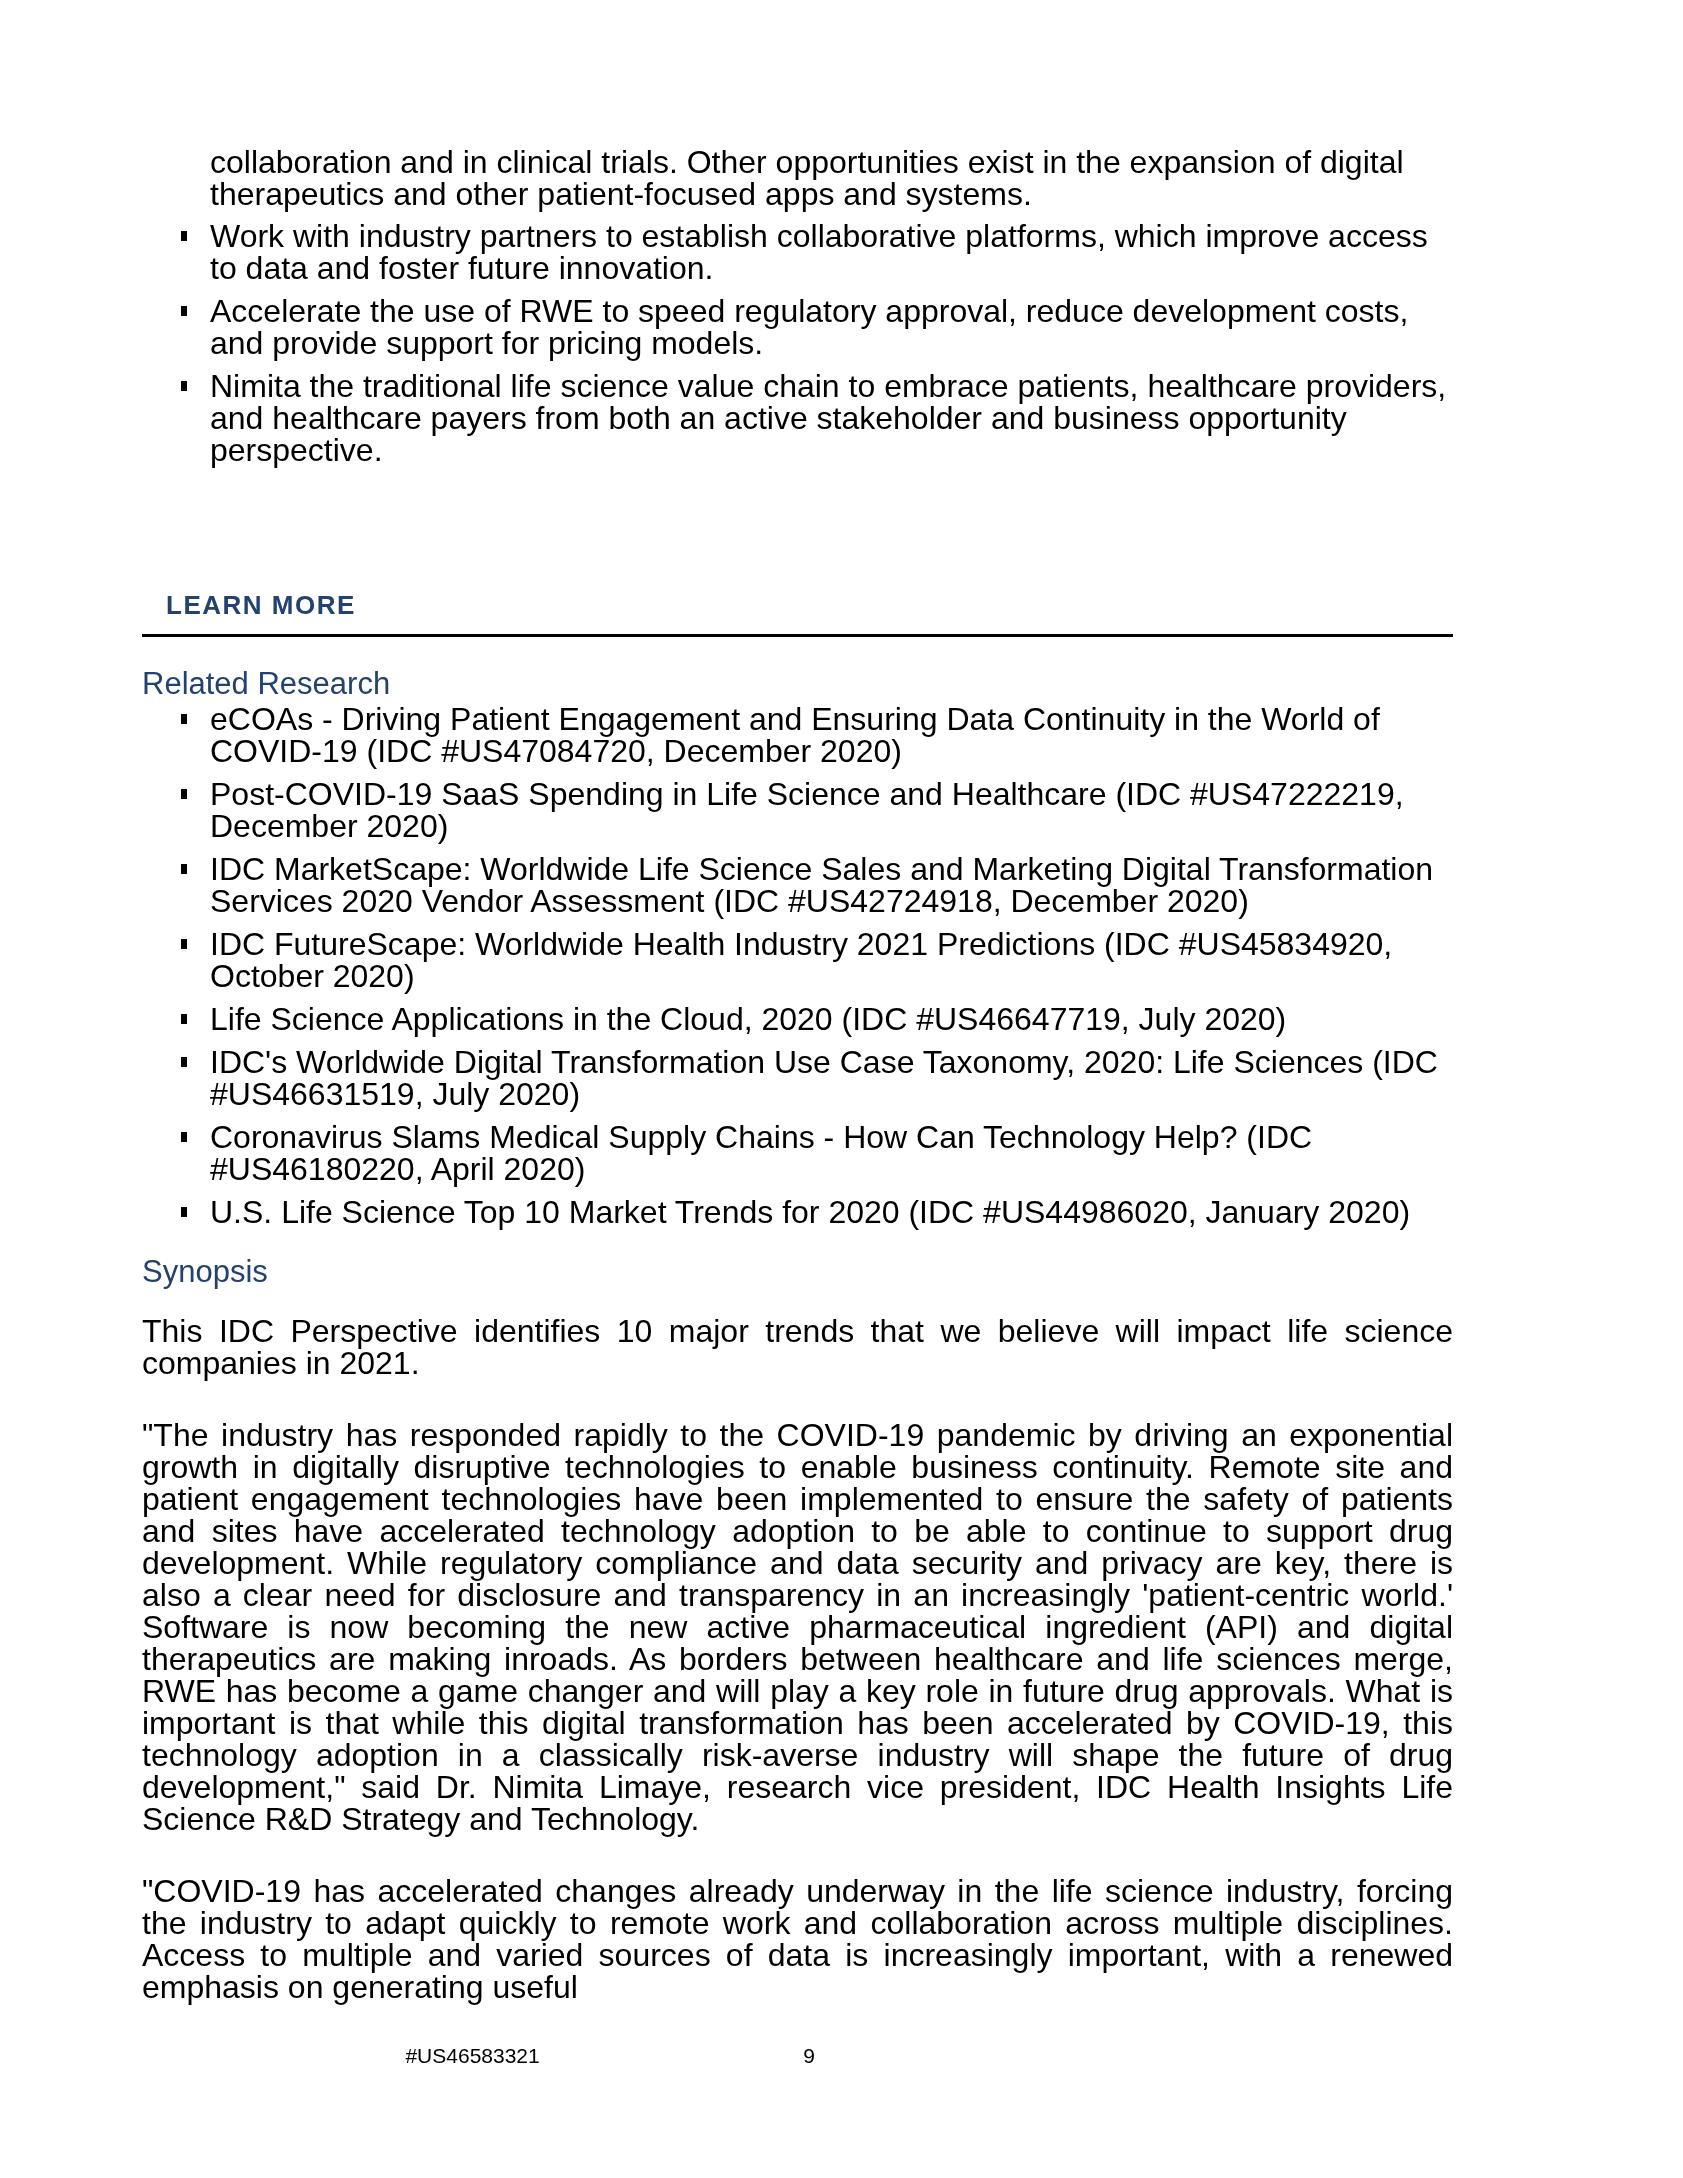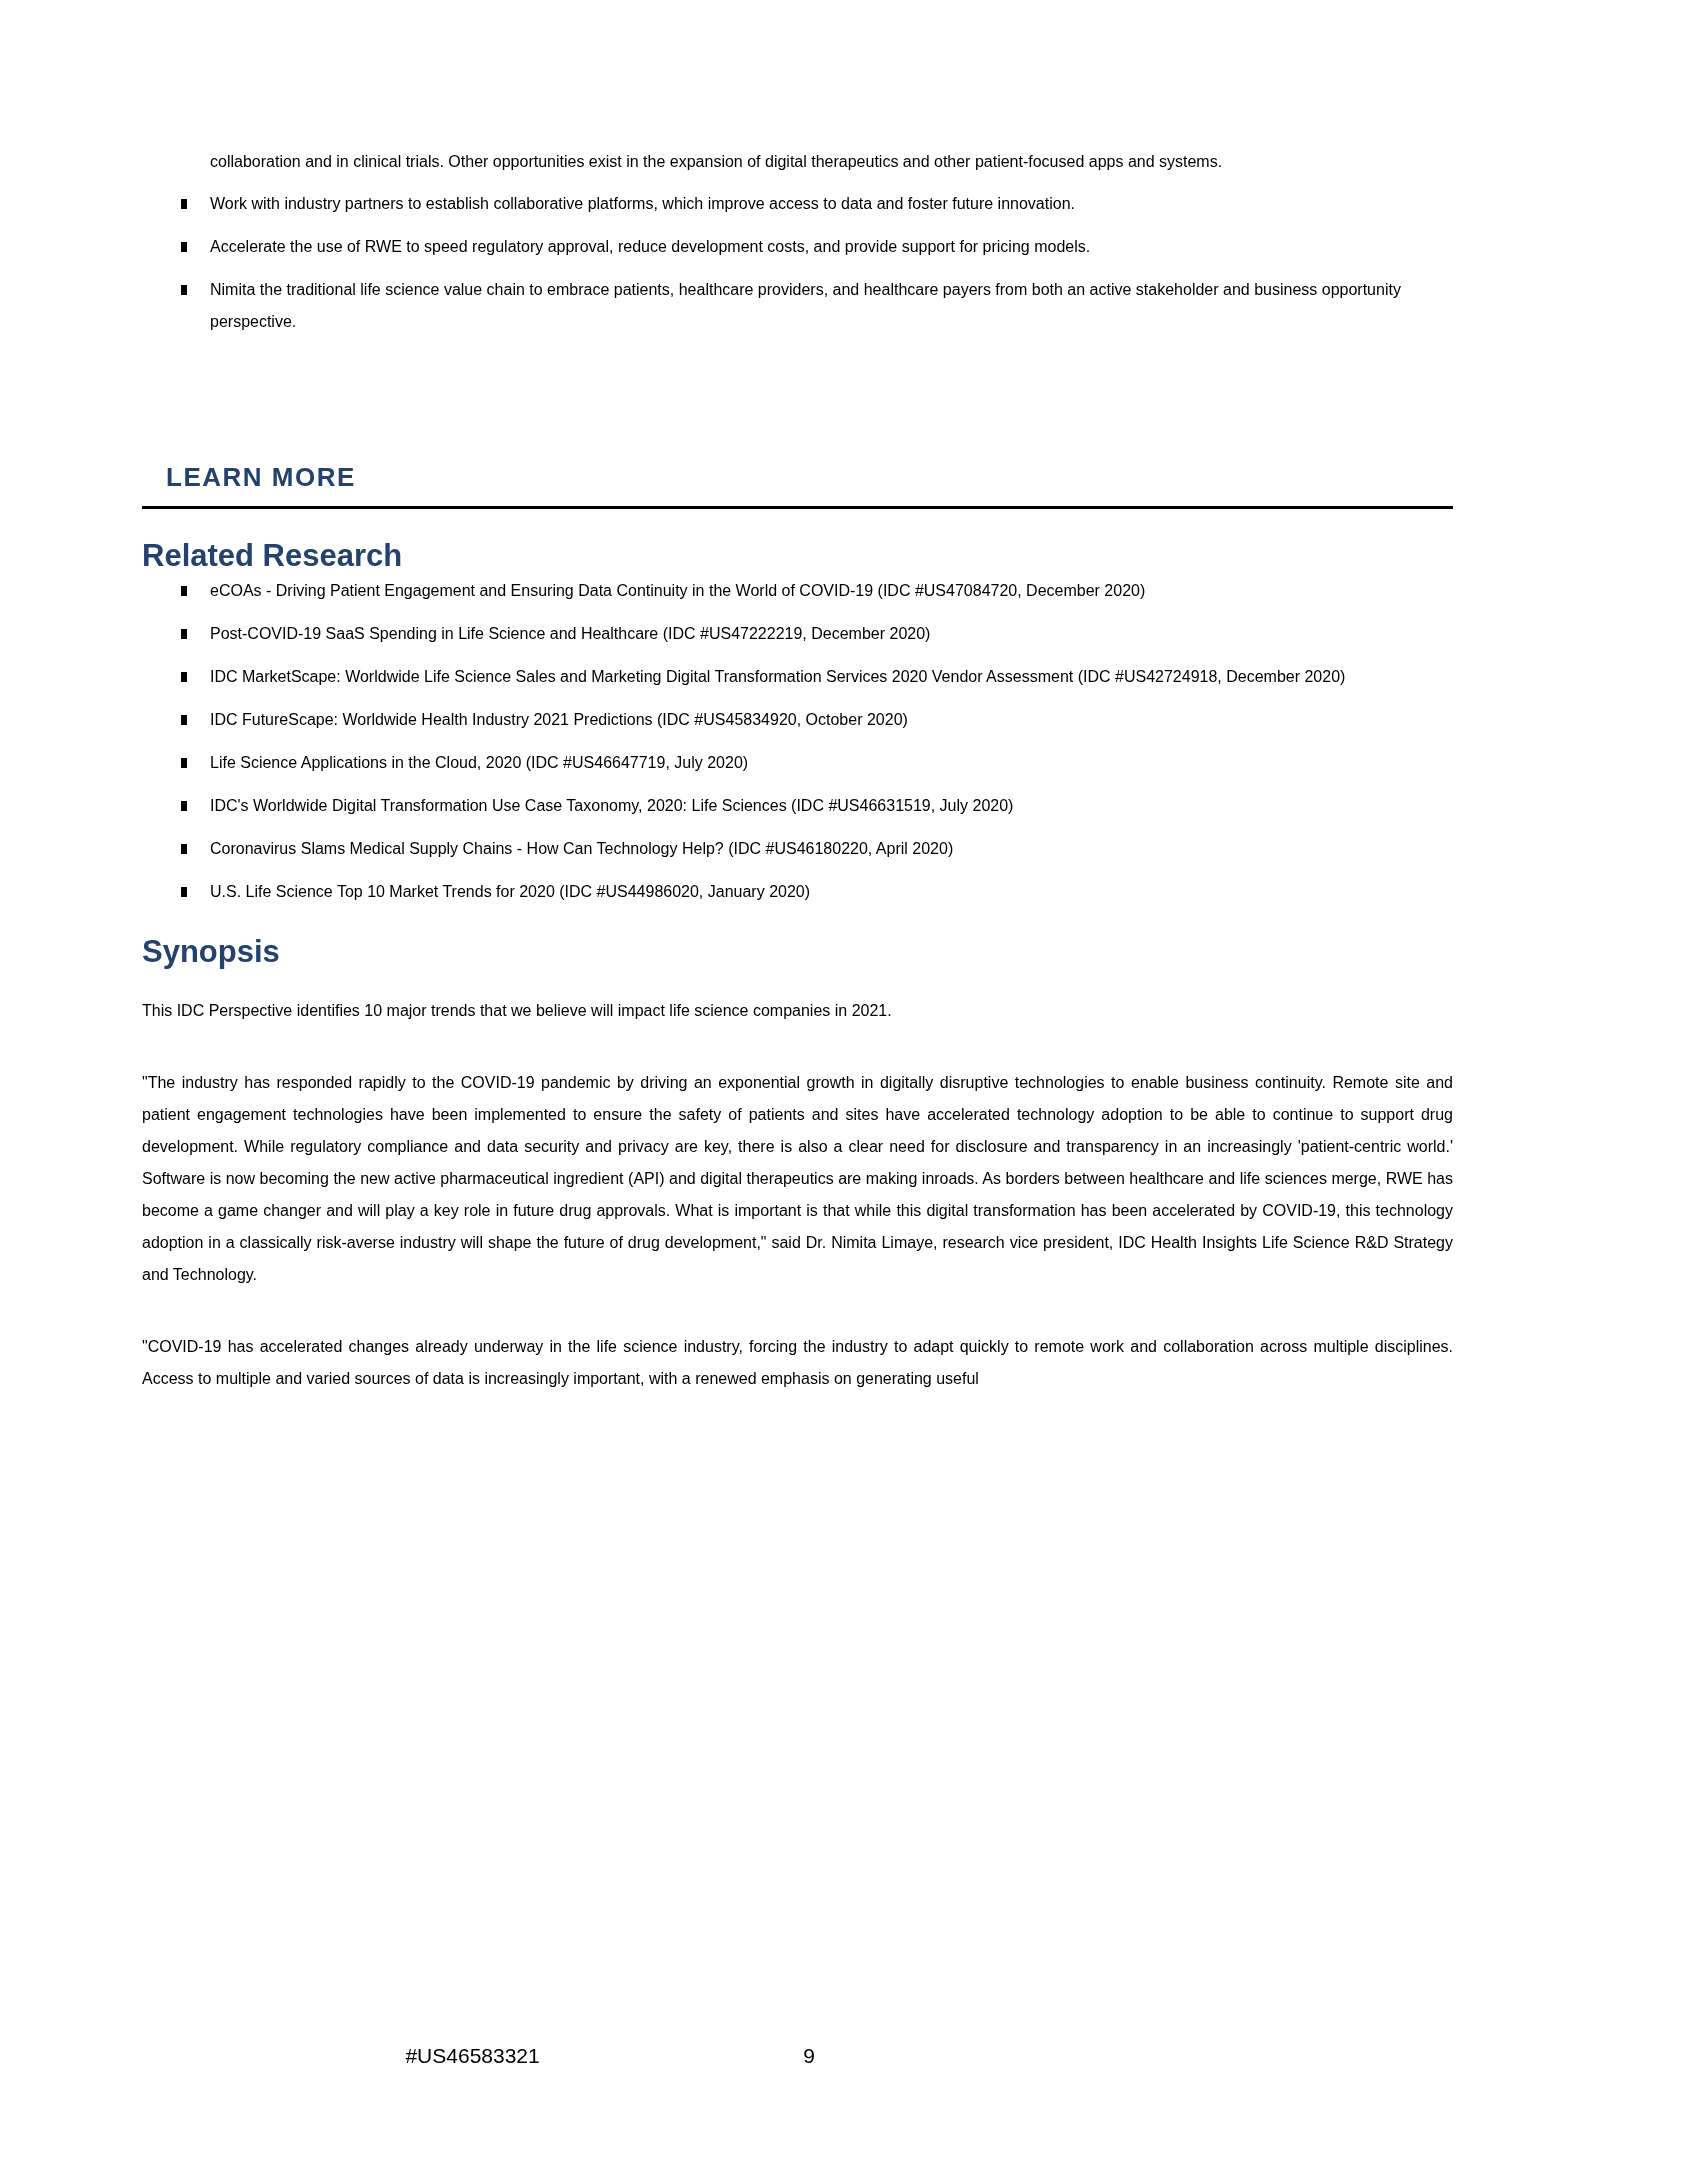--- a/index.html
+++ b/index.html
@@ -5,21 +5,21 @@
   html,body{margin:0;padding:0;background:#ffffff;}
   .page{
     position:relative;
     width:1683px;height:2178px;
     background:#ffffff;
     font-family:"Liberation Sans","DejaVu Sans",sans-serif;
     color:var(--body-text,#000);
     overflow:hidden;
   }
   .content{position:absolute;left:142px;top:0;width:1311px;}
-  .body-text{font-size:16px;line-height:32px;}
+  .body-text{font-size:32px;line-height:32px;}
 
   
   .top-section{padding-top:146px;}
   .cont-par{margin:0 0 10px 68px;}
   ul.square-list{list-style:none;margin:0;padding:0;}
   ul.square-list li{position:relative;padding-left:68px;margin:0 0 11px 0;}
   ul.square-list li:last-child{margin-bottom:0;}
   .marker{position:absolute;left:39px;top:11px;width:6px;height:10px;background:#000;}
 
   
@@ -28,21 +28,21 @@
     font-size:26px;font-weight:bold;letter-spacing:1.5px;
     color:var(--heading-navy,#24426e);
     line-height:30px;
     margin-left:24px;
   }
   .rule{height:3px;background:var(--rule-black,#000);margin-top:14px;width:100%;}
 
   
   h2.section{
     margin:28px 0 0 0;
-    font-size:31px;font-weight:bold;line-height:38px;
+    font-size:31px;font-weight:normal;line-height:38px;
     color:var(--heading-navy,#24426e);
   }
 
   
   .rr-list{margin-top:25px;}
   .rr-list li{padding-left:74px;margin-bottom:13px;}
   .rr-list .marker{left:39px;}
   .rr-title{text-align:center;}
   .rr-citation{font-style:normal;}
 

